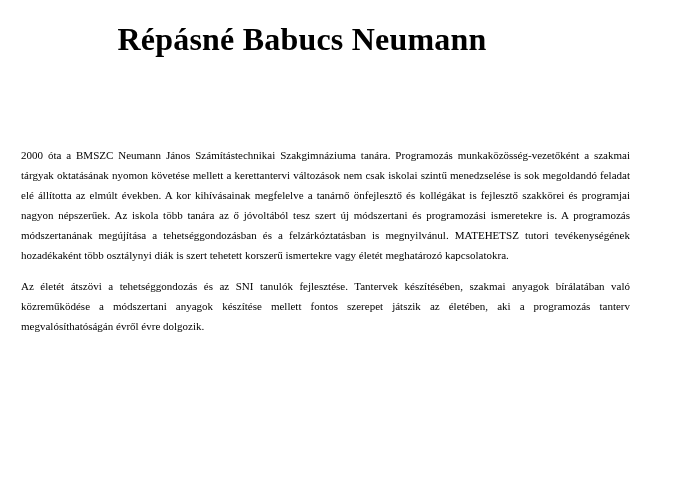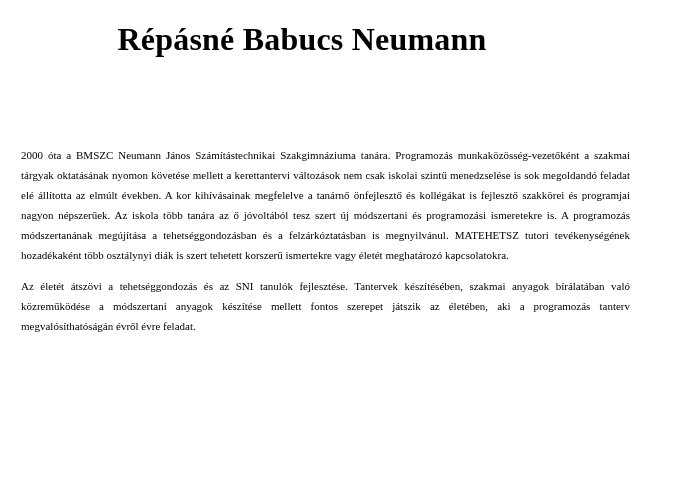--- a/index.html
+++ b/index.html
@@ -51,15 +51,15 @@
 </style>
 </head>
 <body>
 
 <div class="page">
   <div class="headings">
     <h2 class="doc-author">Répásné Babucs Neumann</h2>
   </div>
   <div class="doc-body">
     <p>2000 óta a BMSZC Neumann János Számítástechnikai Szakgimnáziuma tanára. Programozás munkaközösség-vezetőként a szakmai tárgyak oktatásának nyomon követése mellett a kerettantervi változások nem csak iskolai szintű menedzselése is sok megoldandó feladat elé állította az elmúlt években. A kor kihívásainak megfelelve a tanárnő önfejlesztő és kollégákat is fejlesztő szakkörei és programjai nagyon népszerűek. Az iskola több tanára az ő jóvoltából tesz szert új módszertani és programozási ismeretekre is. A programozás módszertanának megújítása a tehetséggondozásban és a felzárkóztatásban is megnyilvánul. MATEHETSZ tutori tevékenységének hozadékaként több osztálynyi diák is szert tehetett korszerű ismertekre vagy életét meghatározó kapcsolatokra.</p>
-    <p>Az életét átszövi a tehetséggondozás és az SNI tanulók fejlesztése. Tantervek készítésében, szakmai anyagok bírálatában való közreműködése a módszertani anyagok készítése mellett fontos szerepet játszik az életében, aki a programozás tanterv megvalósíthatóságán évről évre feladat.</p>
+    <p>Az életét átszövi a tehetséggondozás és az SNI tanulók fejlesztése. Tantervek készítésében, szakmai anyagok bírálatában való közreműködése a módszertani anyagok készítése mellett fontos szerepet játszik az életében, aki a programozás tanterv megvalósíthatóságán évről évre dolgozik.</p>
   </div>
 </div>
 
 </body></html>

